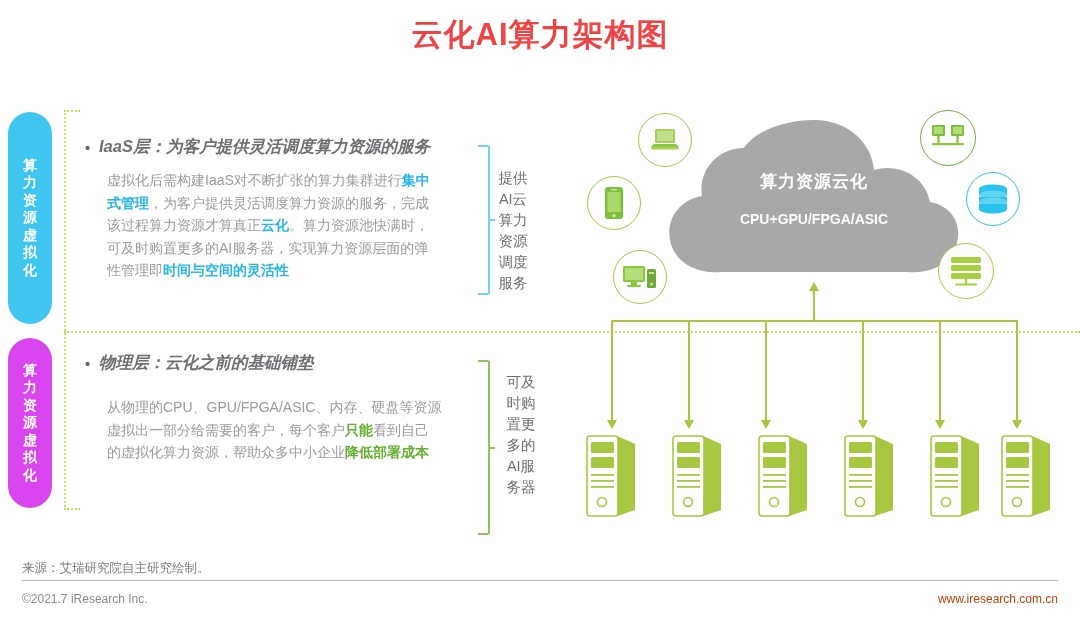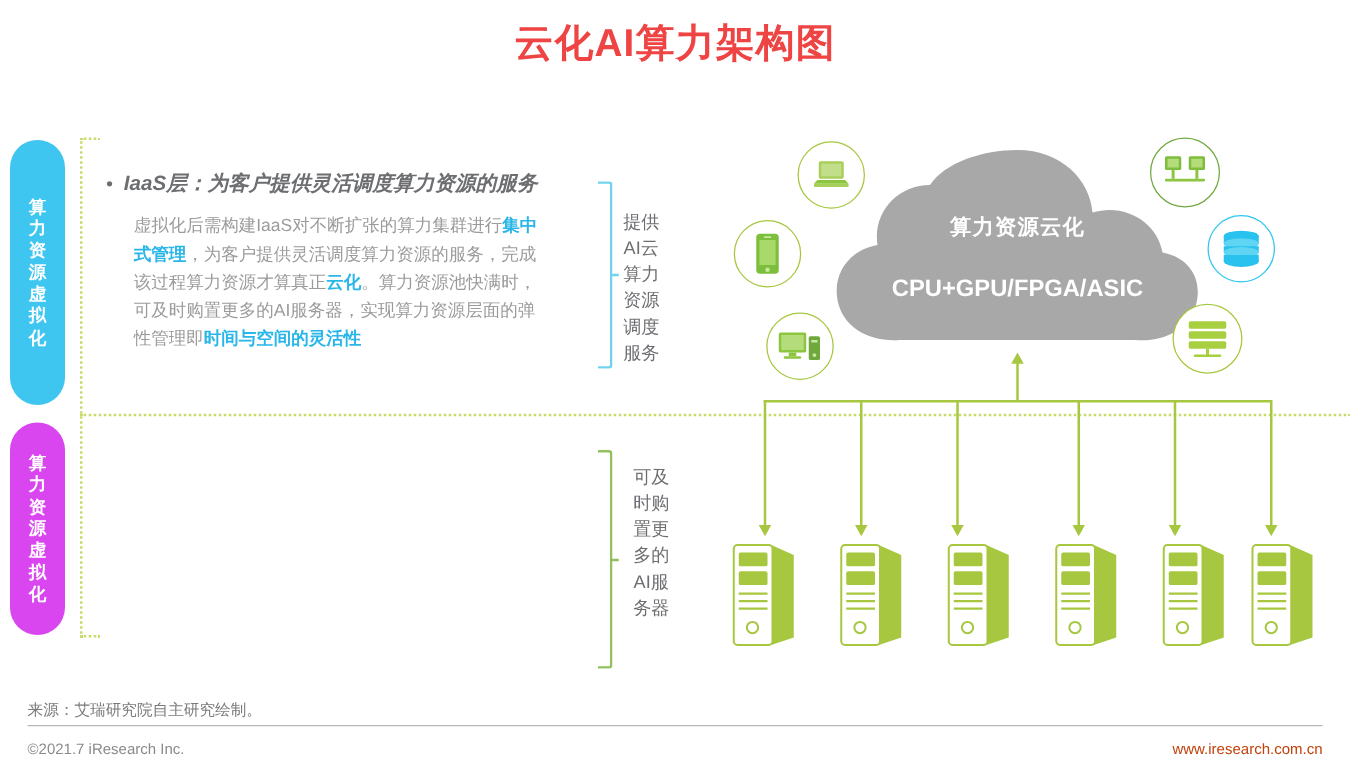--- a/index.html
+++ b/index.html
@@ -104,21 +104,21 @@
   #cap1{left:496px;top:168px;}
   #cap2{left:504px;top:372px;}
 
   
   #cloud{position:absolute;left:664px;top:112px;width:300px;height:185px;}
   .cloud-txt{
     position:absolute;left:0;width:300px;text-align:center;
     color:#ffffff;font-weight:bold;
   }
   #cloud-t1{top:58px;font-size:17px;letter-spacing:1px;}
-  #cloud-t2{top:109px;font-size:19px;}
+  #cloud-t2{top:99px;font-size:14px;}
 
   
   .icon-circle{
     position:absolute;border-radius:50%;
     border:1.6px solid #a6c73f;
     background:#ffffff;
     display:flex;align-items:center;justify-content:center;
     box-sizing:border-box;
   }
   .icon-circle.cyan{border-color:#2ec6ef;}
@@ -173,20 +173,26 @@
   <div class="dash-bottom"></div>
   <div class="dash-mid"></div>
 
   <div class="block" id="iaas-block">
     <div class="blk-head">
       <span class="bullet">•</span><span>IaaS层：为客户提供灵活调度算力资源的服务</span>
     </div>
     <div class="blk-body" id="iaas-body"><span>虚拟化后需构建IaaS对不断扩张的算力集群进行</span><span class="hl-blue">集中式管理</span><span>，为客户提供灵活调度算力资源的服务，完成该过程算力资源才算真正</span><span class="hl-blue">云化</span><span>。算力资源池快满时，可及时购置更多的AI服务器，实现算力资源层面的弹性管理即</span><span class="hl-blue">时间与空间的灵活性</span></div>
   </div>
 
+  <div class="block" id="phys-block">
+    <div class="blk-head">
+      <span class="bullet">•</span><span>物理层：云化之前的基础铺垫</span>
+    </div>
+    <div class="blk-body" id="phys-body"><span>从物理的CPU、GPU/FPGA/ASIC、内存、硬盘等资源虚拟出一部分给需要的客户，每个客户</span><span class="hl-green">只能</span><span>看到自己的虚拟化算力资源，帮助众多中小企业</span><span class="hl-green">降低部署成本</span></div>
+  </div>
 
   <div class="bracket" id="br-blue">
     <div class="nub"></div>
   </div>
   <div class="bracket" id="br-green">
     <div class="nub"></div>
   </div>
 
   <div class="vcap" id="cap1">提供AI云算力资源调度服务</div>
   <div class="vcap" id="cap2">可及时购置更多的AI服务器</div>

